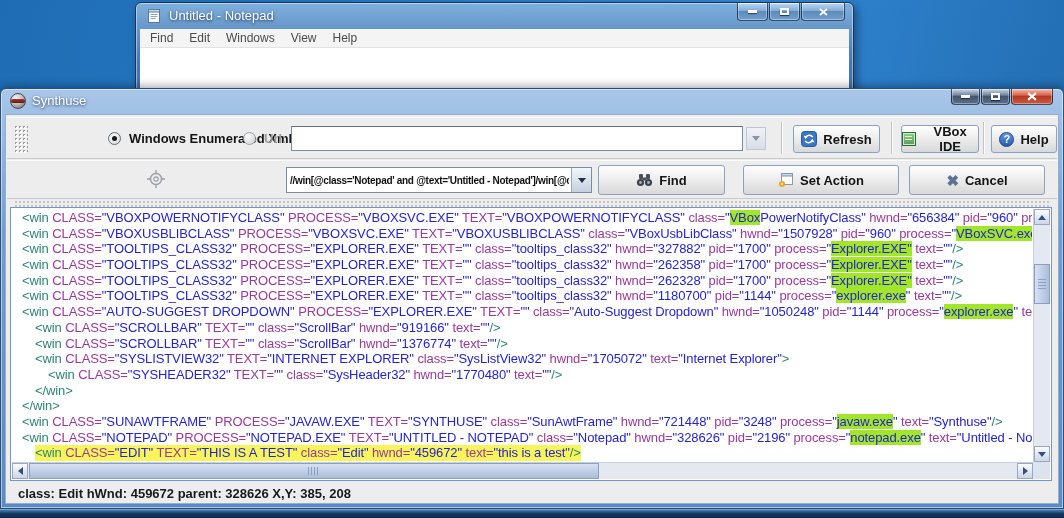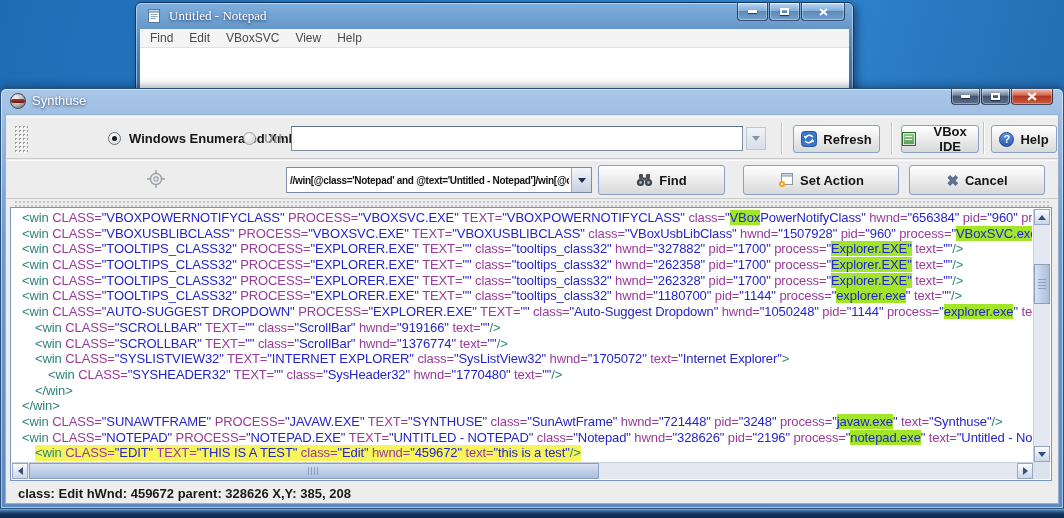--- a/index.html
+++ b/index.html
@@ -7,21 +7,21 @@
   .desktop { position:relative; width:1064px; height:518px; overflow:hidden;
     background:linear-gradient(105deg,#1e6cb4 0%,#2b80cc 42%,#3188d6 62%,#2controls 0,#1f66a8 100%);
     background:linear-gradient(105deg,#1e6cb4 0%,#2b80cc 42%,#3188d6 62%,#1f66a8 100%); }
   .taskbar { position:absolute; left:0; bottom:0; width:100%; height:9px;
     background:linear-gradient(#4a80b0,#14375e 45%,#0d2a4d); border-top:1px solid #6ea0cc; }
 
   
   .np-window { position:absolute; left:135px; top:2px; width:719px; height:100px;
     border-radius:6px 6px 0 0; background:linear-gradient(#7fafdd,#4779b2 60%,#3f6ea6);
     border:1px solid #17365c; box-shadow:inset 0 0 0 1px rgba(255,255,255,.45), 3px 3px 8px rgba(0,0,20,.4); }
-  .np-titlebar { position:relative; height:40px;font-family:Liberation Serif, serif; }
+  .np-titlebar { position:relative; height:40px; }
   .np-icon { position:absolute; left:10px; top:5px; }
   .np-title { position:absolute; left:33px; top:0; line-height:26px; font-size:13px; color:#fff;
     text-shadow:0 1px 3px rgba(0,20,60,.8); }
   .np-controls { position:absolute; top:0; right:8px; display:flex; }
   .win-btn { height:18px; border:1px solid rgba(15,35,65,.75); border-top:none;
     border-radius:0 0 4px 4px; display:flex; align-items:center; justify-content:center;
     background:linear-gradient(rgba(255,255,255,.5),rgba(160,190,225,.25) 45%,rgba(50,85,130,.35) 50%,rgba(120,160,205,.45));
     box-shadow:inset 0 0 0 1px rgba(255,255,255,.35); margin-left:1px; }
   .np-btn-min,.np-btn-max { width:31px; }
   .np-btn-close { width:44px; }
@@ -184,21 +184,21 @@
           <svg width="9" height="8" viewBox="0 0 9 8">
               <path d="M1 1 L8 7 M8 1 L1 7" stroke="#fff" stroke-width="1.8"></path>
             </svg>
         </span>
       </div>
     </div>
     <div class="np-body">
       <div class="np-menubar">
           <span class="np-menu-item">Find</span>
           <span class="np-menu-item">Edit</span>
-          <span class="np-menu-item">VBoxSVC</span>
+          <span class="np-menu-item">Windows</span>
           <span class="np-menu-item">View</span>
           <span class="np-menu-item">Help</span>
         </div>
     </div>
   </div>
 
   <div class="syn-window">
     <div class="syn-titlebar">
       <span class="syn-icon"></span>
       <span class="syn-title">Synthuse</span>

